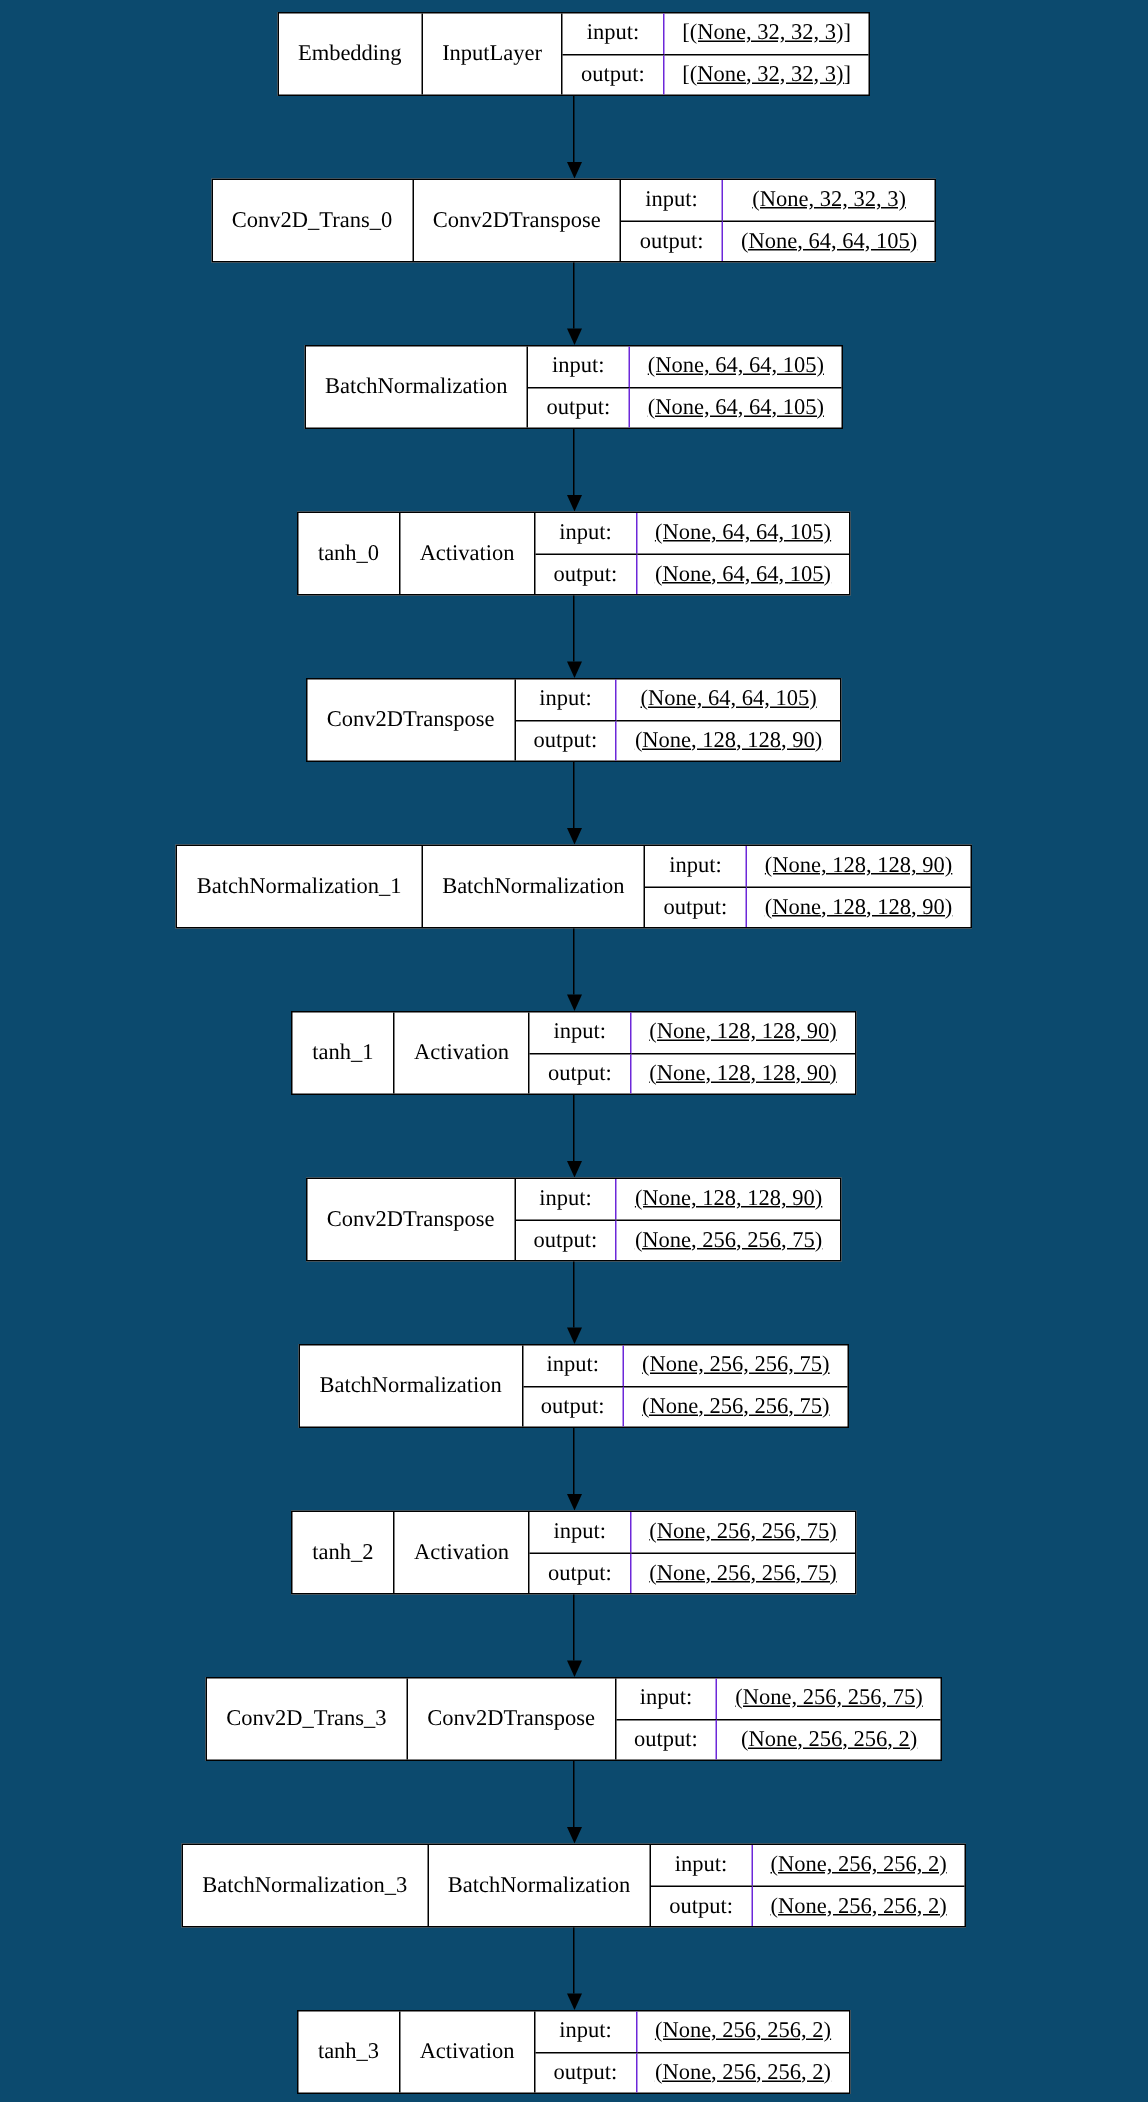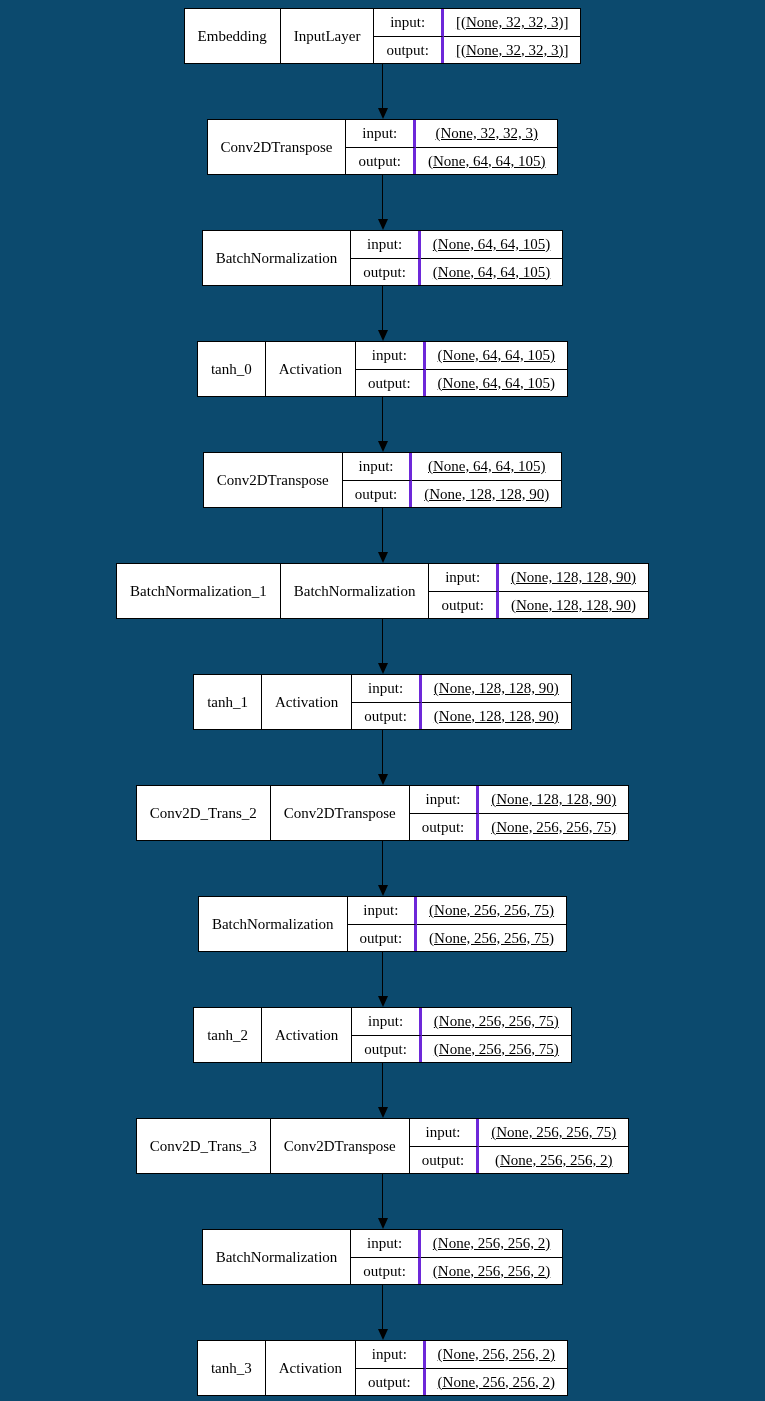--- a/index.html
+++ b/index.html
@@ -37,21 +37,21 @@
   .io {
     display: grid;
     grid-template-columns: auto auto;
     grid-template-rows: 1fr 1fr;
   }
   .io-label {
     display: flex;
     align-items: center;
     justify-content: center;
     padding: 0 12px;
-    border-right: 3px solid #6d28d9;
+    border-right: 1px solid #6d28d9;
   }
   .io-value {
     display: flex;
     align-items: center;
     justify-content: center;
     padding: 0 12px;
     text-decoration: underline;
   }
   .row2 { border-top: 1px solid #000000; }
   .arrow {
@@ -88,20 +88,21 @@
       <div class="io-value row2">[(None, 32, 32, 3)]</div>
     </div>
   </div>
 
   <div class="arrow">
     <div class="arrow-line"></div>
     <div class="arrow-head"></div>
   </div>
 
   <div class="node">
+    <div class="cell">Conv2D_Trans_0</div>
     <div class="cell">Conv2DTranspose</div>
     <div class="io">
       <div class="io-label">input:</div>
       <div class="io-value">(None, 32, 32, 3)</div>
       <div class="io-label row2">output:</div>
       <div class="io-value row2">(None, 64, 64, 105)</div>
     </div>
   </div>
 
   <div class="arrow">
@@ -181,21 +182,20 @@
       <div class="io-value row2">(None, 128, 128, 90)</div>
     </div>
   </div>
 
   <div class="arrow">
     <div class="arrow-line"></div>
     <div class="arrow-head"></div>
   </div>
 
   <div class="node">
-    <div class="cell">Conv2D_Trans_2</div>
     <div class="cell">Conv2DTranspose</div>
     <div class="io">
       <div class="io-label">input:</div>
       <div class="io-value">(None, 128, 128, 90)</div>
       <div class="io-label row2">output:</div>
       <div class="io-value row2">(None, 256, 256, 75)</div>
     </div>
   </div>
 
   <div class="arrow">
@@ -244,20 +244,21 @@
       <div class="io-value row2">(None, 256, 256, 2)</div>
     </div>
   </div>
 
   <div class="arrow">
     <div class="arrow-line"></div>
     <div class="arrow-head"></div>
   </div>
 
   <div class="node">
+    <div class="cell">BatchNormalization_3</div>
     <div class="cell">BatchNormalization</div>
     <div class="io">
       <div class="io-label">input:</div>
       <div class="io-value">(None, 256, 256, 2)</div>
       <div class="io-label row2">output:</div>
       <div class="io-value row2">(None, 256, 256, 2)</div>
     </div>
   </div>
 
   <div class="arrow">

